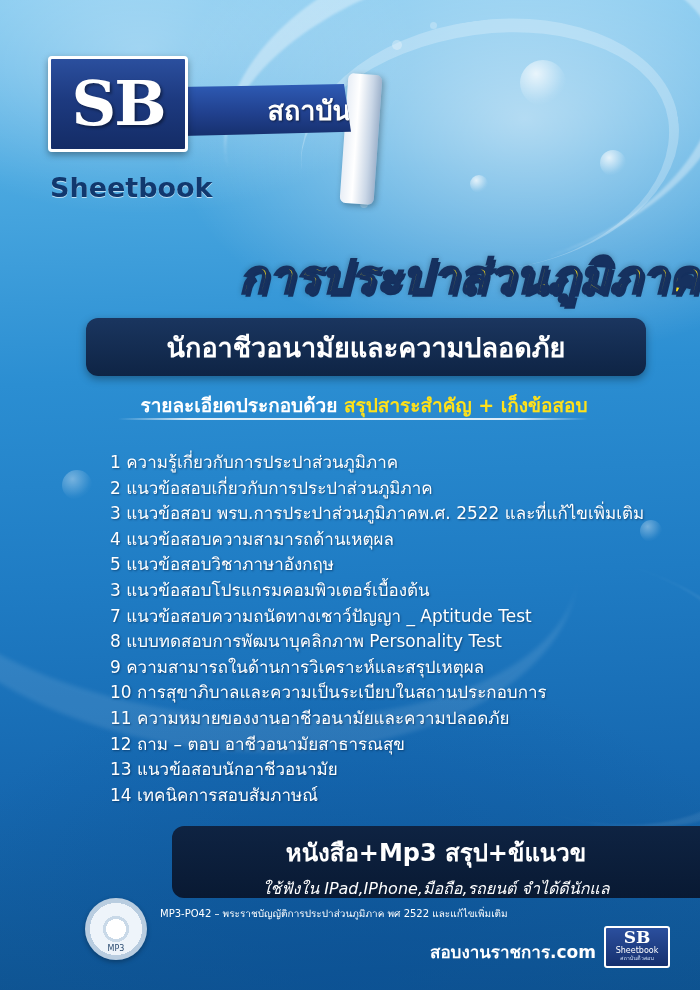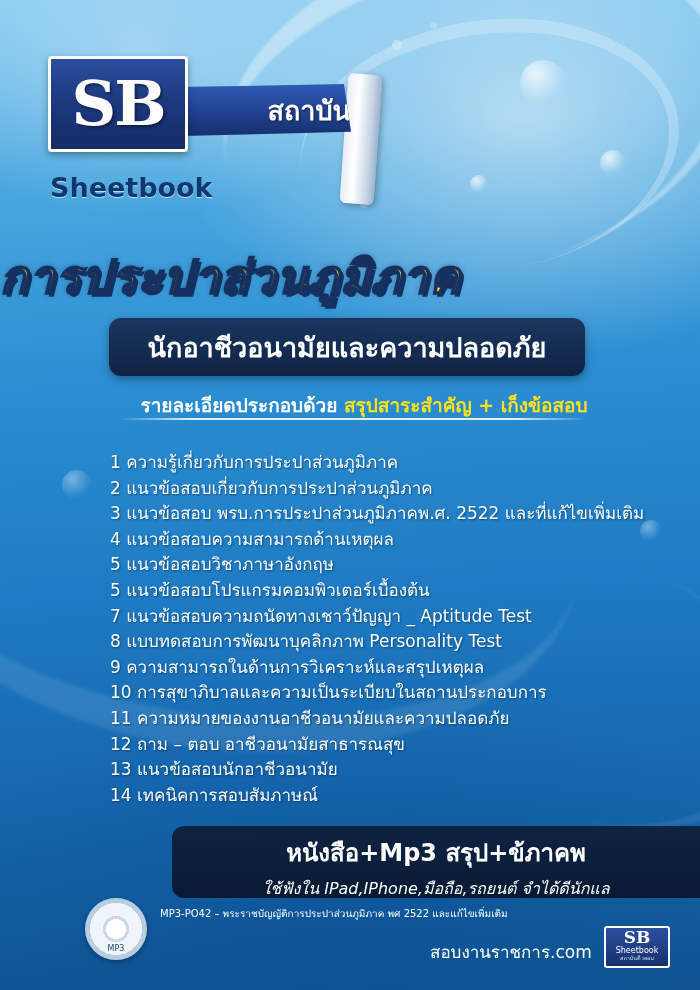--- a/index.html
+++ b/index.html
@@ -68,34 +68,34 @@
   }
   .brand-name {
     position: absolute; left: 50px; top: 172px;
     font-size: 27px; font-weight: bold; color: #11386e;
     text-shadow: 0 1px 0 rgba(255,255,255,0.6);
   }
 
   
   .main-title {
     position: absolute; left: 0; right: 0; top: 240px;
-    text-align: left;
+    text-align: right;
     font-size: 46px; font-weight: bold;
     font-style: italic;
     color: #ffe11a;
     letter-spacing: 1px;
     -webkit-text-stroke: 2px #16315f;
     text-shadow: 3px 3px 0 #14305e, 0 0 6px rgba(0,0,0,0.4);
   }
   .subtitle-bar {
-    position: absolute; left: 86px; top: 318px; width: 476px; height: 58px;
+    position: absolute; left: 86px; top: 318px; width: 560px; height: 58px;
     background: linear-gradient(180deg, rgba(24,46,86,0.93) 0%, rgba(12,28,58,0.93) 100%);
     border-radius: 12px;
     box-shadow: 0 3px 8px rgba(0,0,0,0.35);
-    display: flex; align-items: center; justify-content: center; margin-left: 23px;
+    display: flex; align-items: center; justify-content: center;
   }
   .subtitle-bar span {
     color: #ffffff; font-size: 27px; font-weight: bold;
   }
   .detail-line {
     position: absolute; left: 0; right: 0; top: 390px;
     text-align: center; font-size: 19px; font-weight: bold; padding-left: 28px;
   }
   .detail-line .lbl { color: #ffffff; }
   .detail-line .hl { color: #ffe11a; }
@@ -137,21 +137,21 @@
     box-shadow: 0 2px 5px rgba(0,0,0,0.3);
     display: flex; align-items: flex-end; justify-content: center;
   }
   .cd-icon span { font-size: 8px; color: #2a4a70; font-weight: normal; margin-bottom: 7px; }
   .footer-note {
     position: absolute; left: 160px; top: 906px;
     color: #ffffff; font-size: 10px;
   }
   .footer-site {
     position: absolute; left: 430px; top: 938px;
-    color: #ffffff; font-size: 17px; font-weight: normal;
+    color: #ffffff; font-size: 17px; font-weight: bold;
   }
   .sb-badge {
     position: absolute; left: 604px; top: 926px; width: 66px; height: 42px;
     background: linear-gradient(180deg, #2b4f9e 0%, #16306e 100%);
     border: 2px solid #ffffff;
     border-radius: 3px;
     text-align: center;
     padding-top: 1px;
   }
   .sb-badge .b1 { color: #ffffff; font-weight: bold; font-size: 17px; line-height: 17px; font-family: "DejaVu Serif","Liberation Serif",serif; }
@@ -198,33 +198,33 @@
     <span class="hl">สรุปสาระสำคัญ + เก็ง​ข้อสอบ</span>
   </div>
   <div class="detail-rule"></div>
 
   <div class="toc">
     <div class="toc-item">1 ความรู้เกี่ยวกับการประปาส่วนภูมิภาค</div>
     <div class="toc-item">2 แนวข้อสอบเกี่ยวกับการประปาส่วนภูมิภาค</div>
     <div class="toc-item">3 แนวข้อสอบ พรบ.การประปาส่วนภูมิภาคพ.ศ. 2522 และที่แก้ไขเพิ่มเติม</div>
     <div class="toc-item">4 แนวข้อสอบความสามารถด้านเหตุผล</div>
     <div class="toc-item">5 แนวข้อสอบวิชาภาษาอังกฤษ</div>
-    <div class="toc-item">5 แนวข้อสอบโปรแกรมคอมพิวเตอร์เบื้องต้น</div>
+    <div class="toc-item">3 แนวข้อสอบโปรแกรมคอมพิวเตอร์เบื้องต้น</div>
     <div class="toc-item">7 แนวข้อสอบความถนัดทางเชาว์ปัญญา _ Aptitude Test</div>
     <div class="toc-item">8 แบบทดสอบการพัฒนาบุคลิกภาพ Personality Test</div>
     <div class="toc-item">9 ความสามารถในด้านการวิเคราะห์และสรุปเหตุผล</div>
     <div class="toc-item">10 การสุขาภิบาลและความเป็นระเบียบในสถานประกอบการ</div>
     <div class="toc-item">11 ความหมายของงานอาชีวอนามัยและความปลอดภัย</div>
     <div class="toc-item">12 ถาม – ตอบ อาชีวอนามัยสาธารณสุข</div>
     <div class="toc-item">13 แนวข้อสอบนักอาชีวอนามัย</div>
     <div class="toc-item">14 เทคนิคการสอบสัมภาษณ์</div>
   </div>
 
   <div class="bottom-panel">
-    <div class="bp-line1">หนังสือ+Mp3 สรุป+ข้ภาคพ</div>
+    <div class="bp-line1">หนังสือ+Mp3 สรุป+ข้แนวข</div>
     <div class="bp-line2">ใช้ฟังใน IPad,IPhone,มือถือ,รถยนต์ จำได้ดีนักแล</div>
   </div>
 
   <div class="cd-icon">
     <span>MP3</span>
   </div>
   <div class="footer-note">MP3-PO42 – พระราชบัญญัติการประปาส่วนภูมิภาค พศ 2522 และแก้ไขเพิ่มเติม</div>
   <div class="footer-site">สอบงานราชการ.com</div>
   <div class="sb-badge">
     <div class="b1">SB</div>

